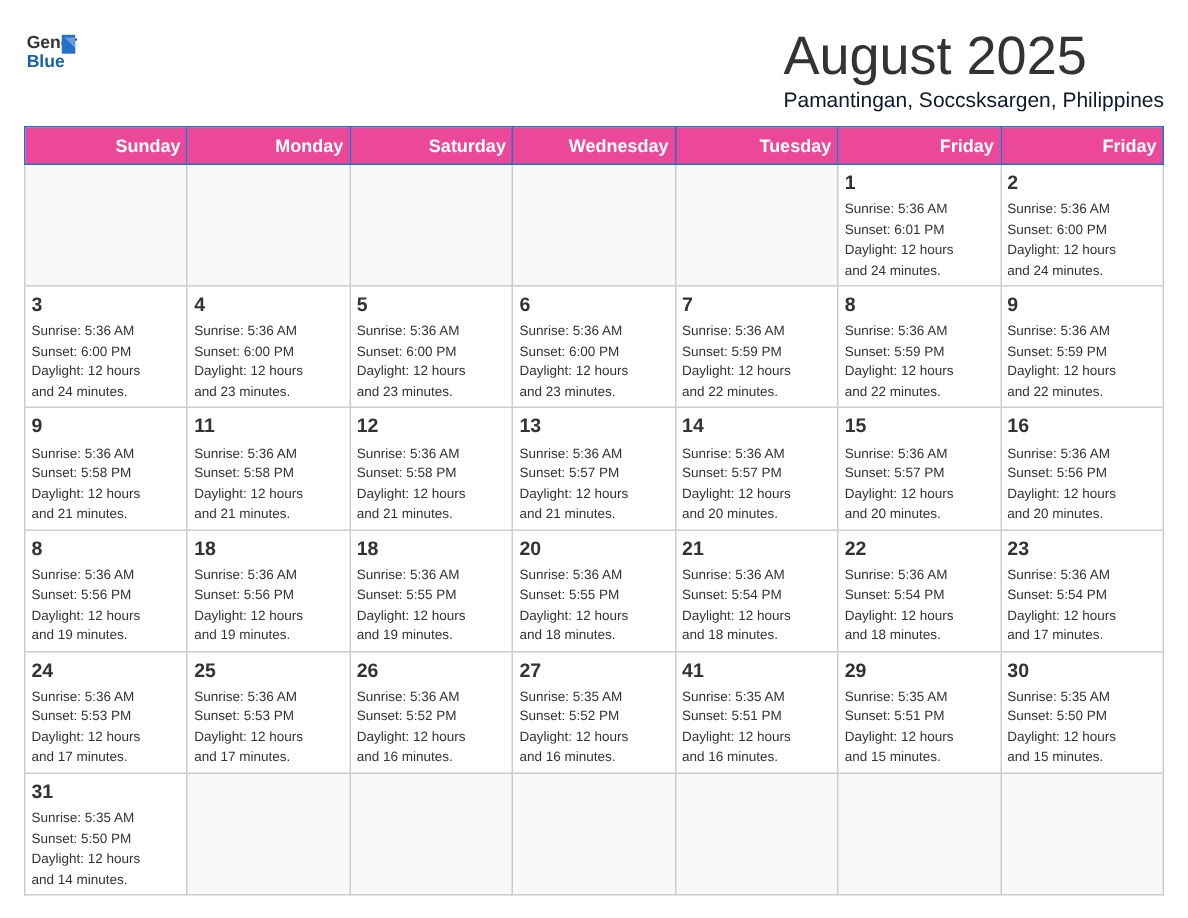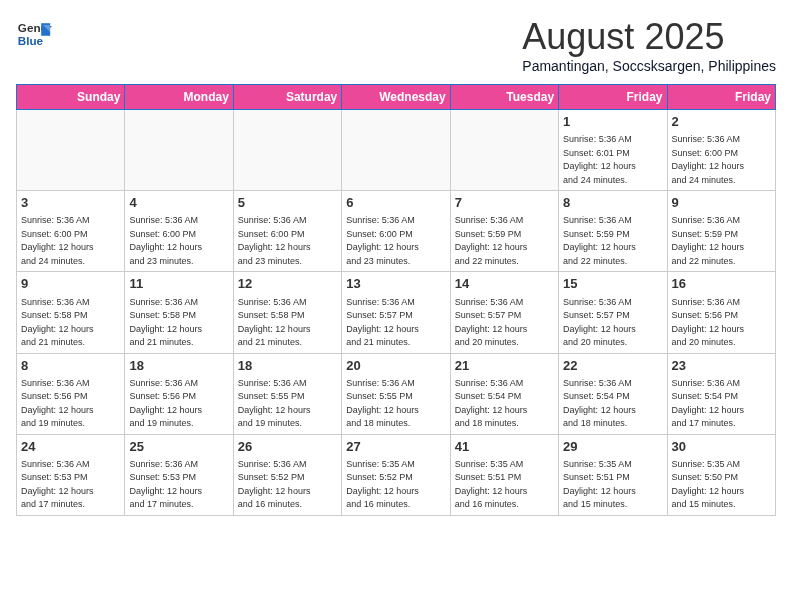--- a/index.html
+++ b/index.html
@@ -324,14 +324,29 @@
 and 15 minutes.</div>
         </td>
         <td>
           <span class="day-number">30</span>
           <div class="day-info" style="white-space: pre-line;">Sunrise: 5:35 AM
 Sunset: 5:50 PM
 Daylight: 12 hours
 and 15 minutes.</div>
         </td>
       </tr>
+      <tr>
+        <td>
+          <span class="day-number">31</span>
+          <div class="day-info" style="white-space: pre-line;">Sunrise: 5:35 AM
+Sunset: 5:50 PM
+Daylight: 12 hours
+and 14 minutes.</div>
+        </td>
+        <td class="empty-cell"></td>
+        <td class="empty-cell"></td>
+        <td class="empty-cell"></td>
+        <td class="empty-cell"></td>
+        <td class="empty-cell"></td>
+        <td class="empty-cell"></td>
+      </tr>
     </tbody>
 </table>
 
 </body></html>

